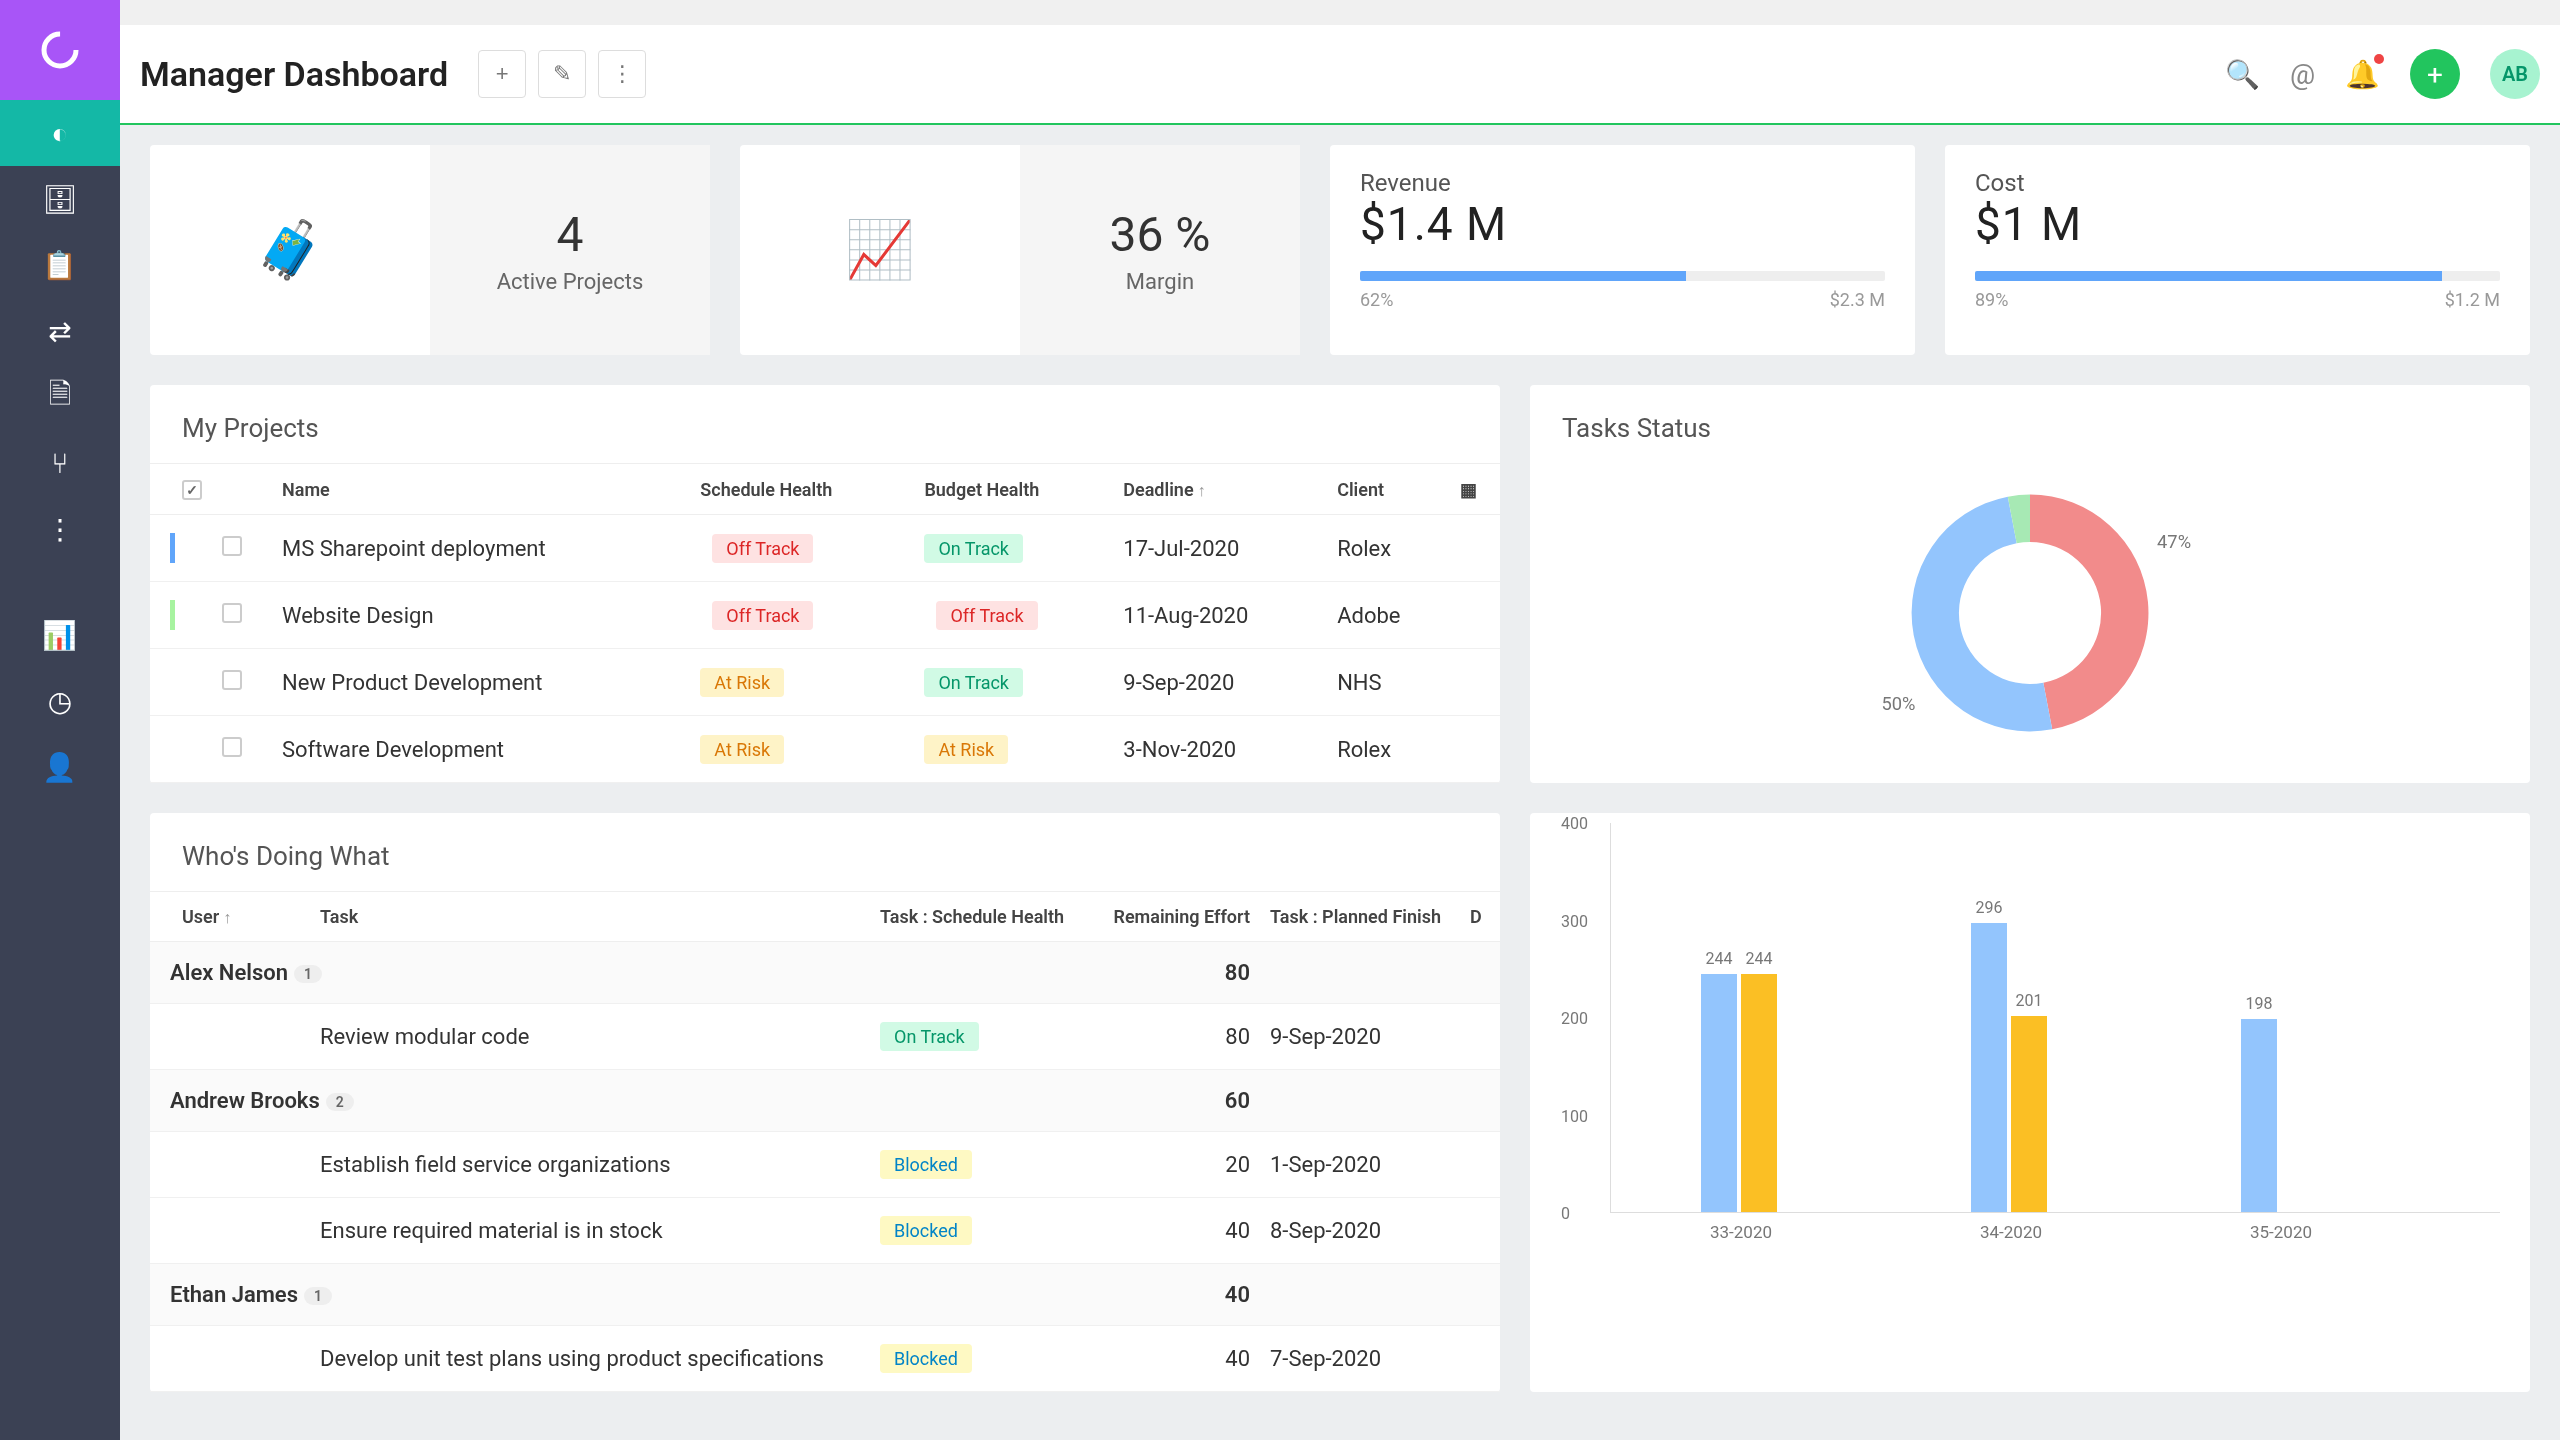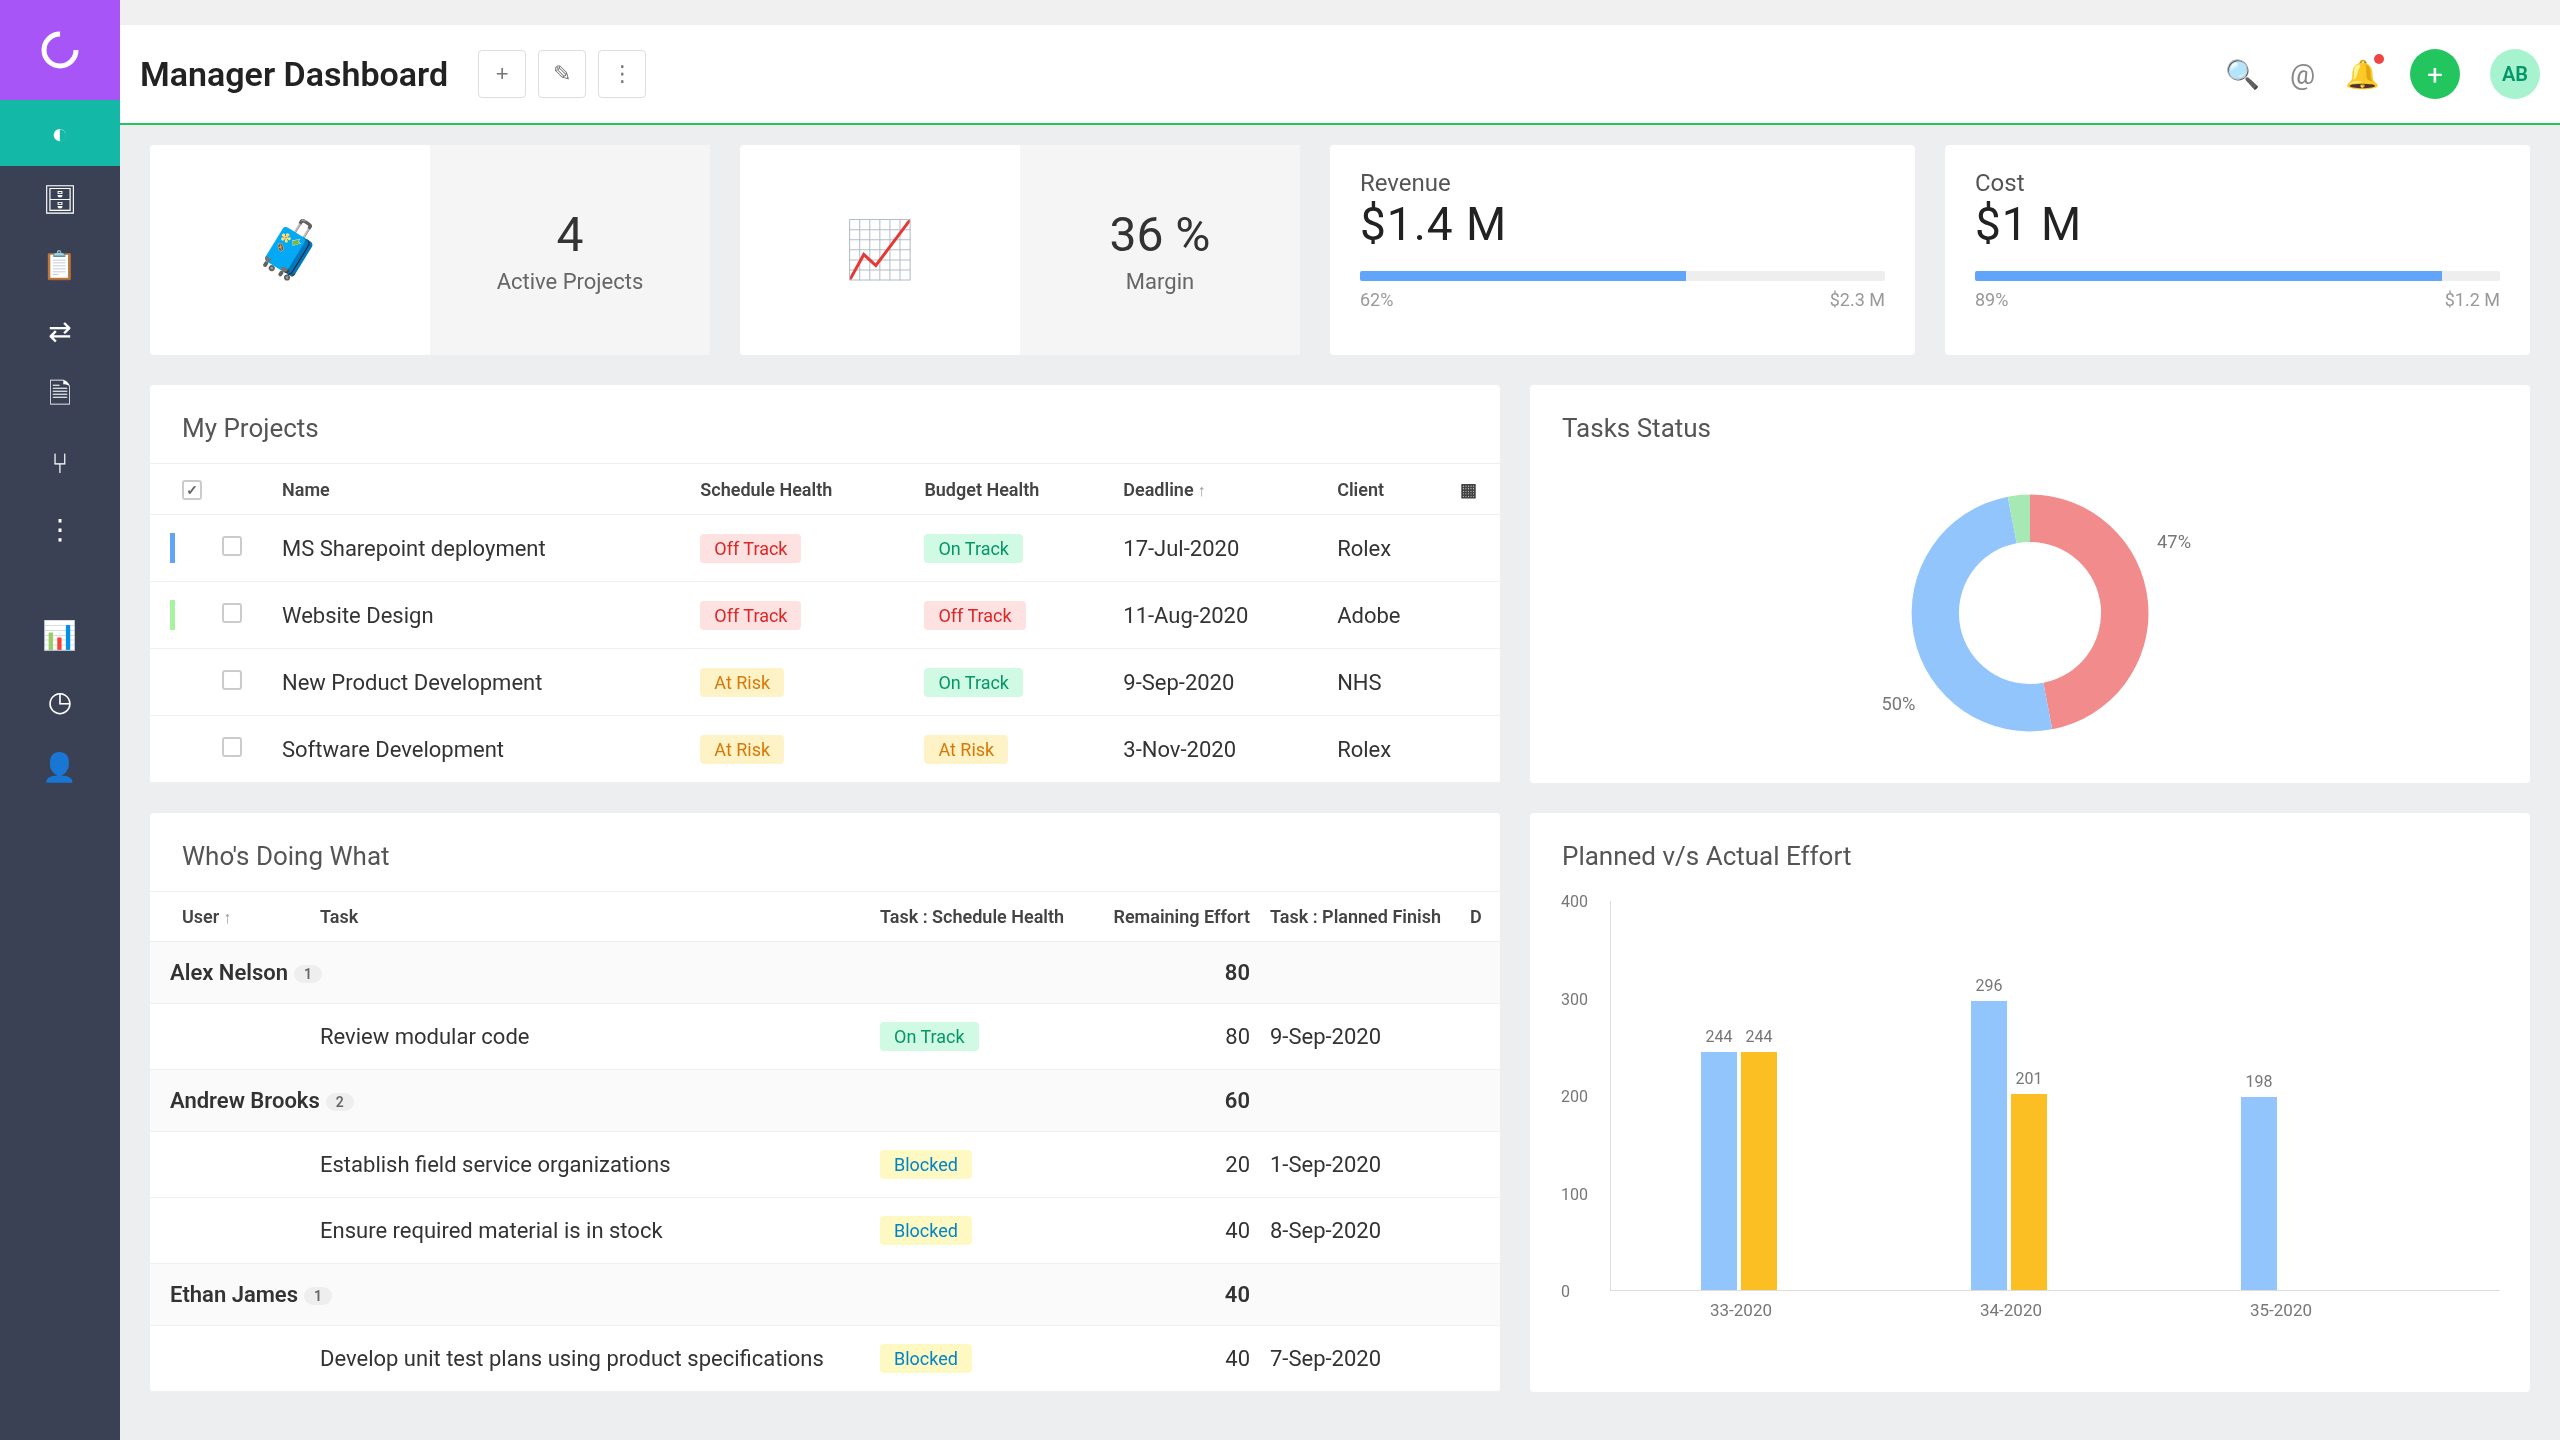--- a/index.html
+++ b/index.html
@@ -43,21 +43,21 @@
 .panel-title { font-size: 26px; color: #555; padding: 28px 32px 20px; }
 table { width: 100%; border-collapse: collapse; }
 th { text-align: left; font-size: 18px; font-weight: 600; color: #444; padding: 14px 10px; border-top: 1px solid #eee; border-bottom: 1px solid #eee; }
 th:first-child { padding-left: 32px; width: 60px; }
 td { padding: 18px 10px; border-bottom: 1px solid #f0f0f0; font-size: 22px; color: #333; }
 td:first-child { padding-left: 20px; }
 .row-marker { width: 5px; height: 30px; display: inline-block; vertical-align: middle; }
 .checkbox { width: 20px; height: 20px; border: 2px solid #ccc; border-radius: 3px; display: inline-block; }
 .checkbox.checked::after { content: '✓'; display: block; text-align: center; line-height: 16px; font-size: 14px; color: #666; }
 .pill { display: inline-block; padding: 4px 14px; border-radius: 4px; font-size: 18px; }
-.pill.off-track { background: #fee2e2; color: #dc2626; }
+.pill.off-track { background: #fee2e2; color: #dc2626; margin-left: 12px; }
 .pill.on-track { background: #d1fae5; color: #059669; }
 .pill.at-risk { background: #fef3c7; color: #d97706; }
 .pill.blocked { background: #fef9c3; color: #0284c7; }
 .sort-arrow { color: #999; font-size: 16px; margin-left: 4px; }
 .donut-wrap { display: flex; align-items: center; justify-content: center; padding: 10px 0 30px; position: relative; }
 .group-row td { background: #fafafa; font-weight: 600; }
 .group-badge { display: inline-block; background: #eee; border-radius: 10px; padding: 1px 10px; font-size: 14px; color: #666; margin-left: 6px; vertical-align: middle; }
 .bar-chart { padding: 10px 30px 30px; }
 .bar-area { position: relative; height: 390px; border-left: 1px solid #ddd; border-bottom: 1px solid #ddd; margin-left: 50px; }
 .y-tick { position: absolute; left: -50px; font-size: 16px; color: #777; transform: translateY(-50%); }
@@ -306,21 +306,20 @@
                   <td>Develop unit test plans using product specifications</td>
       <td><span class="pill blocked">Blocked</span></td>
       <td style="text-align:right">40</td>
       <td>7-Sep-2020</td>
                   <td></td>
                 </tr>
               </tbody>
           </table>
         </div>
         <div class="panel panel-right">
-          <div class="panel-title">Planned v/s Actual Effort</div>
           <div class="bar-chart">
             <div class="bar-area" id="bar-area">
                 <div class="y-tick" style="top: 390px;">0</div>
                 <div class="y-tick" style="top: 292.5px;">100</div>
                 <div class="y-tick" style="top: 195px;">200</div>
                 <div class="y-tick" style="top: 97.5px;">300</div>
                 <div class="y-tick" style="top: 0px;">400</div>
                 <div class="bar-group" style="left: 90px;">
                   <div class="bar blue" style="height: 237.9px; background: rgb(147, 197, 253);"></div>
                   <div class="bar-label" style="bottom: 243.9px; left: 0px;">244</div>

